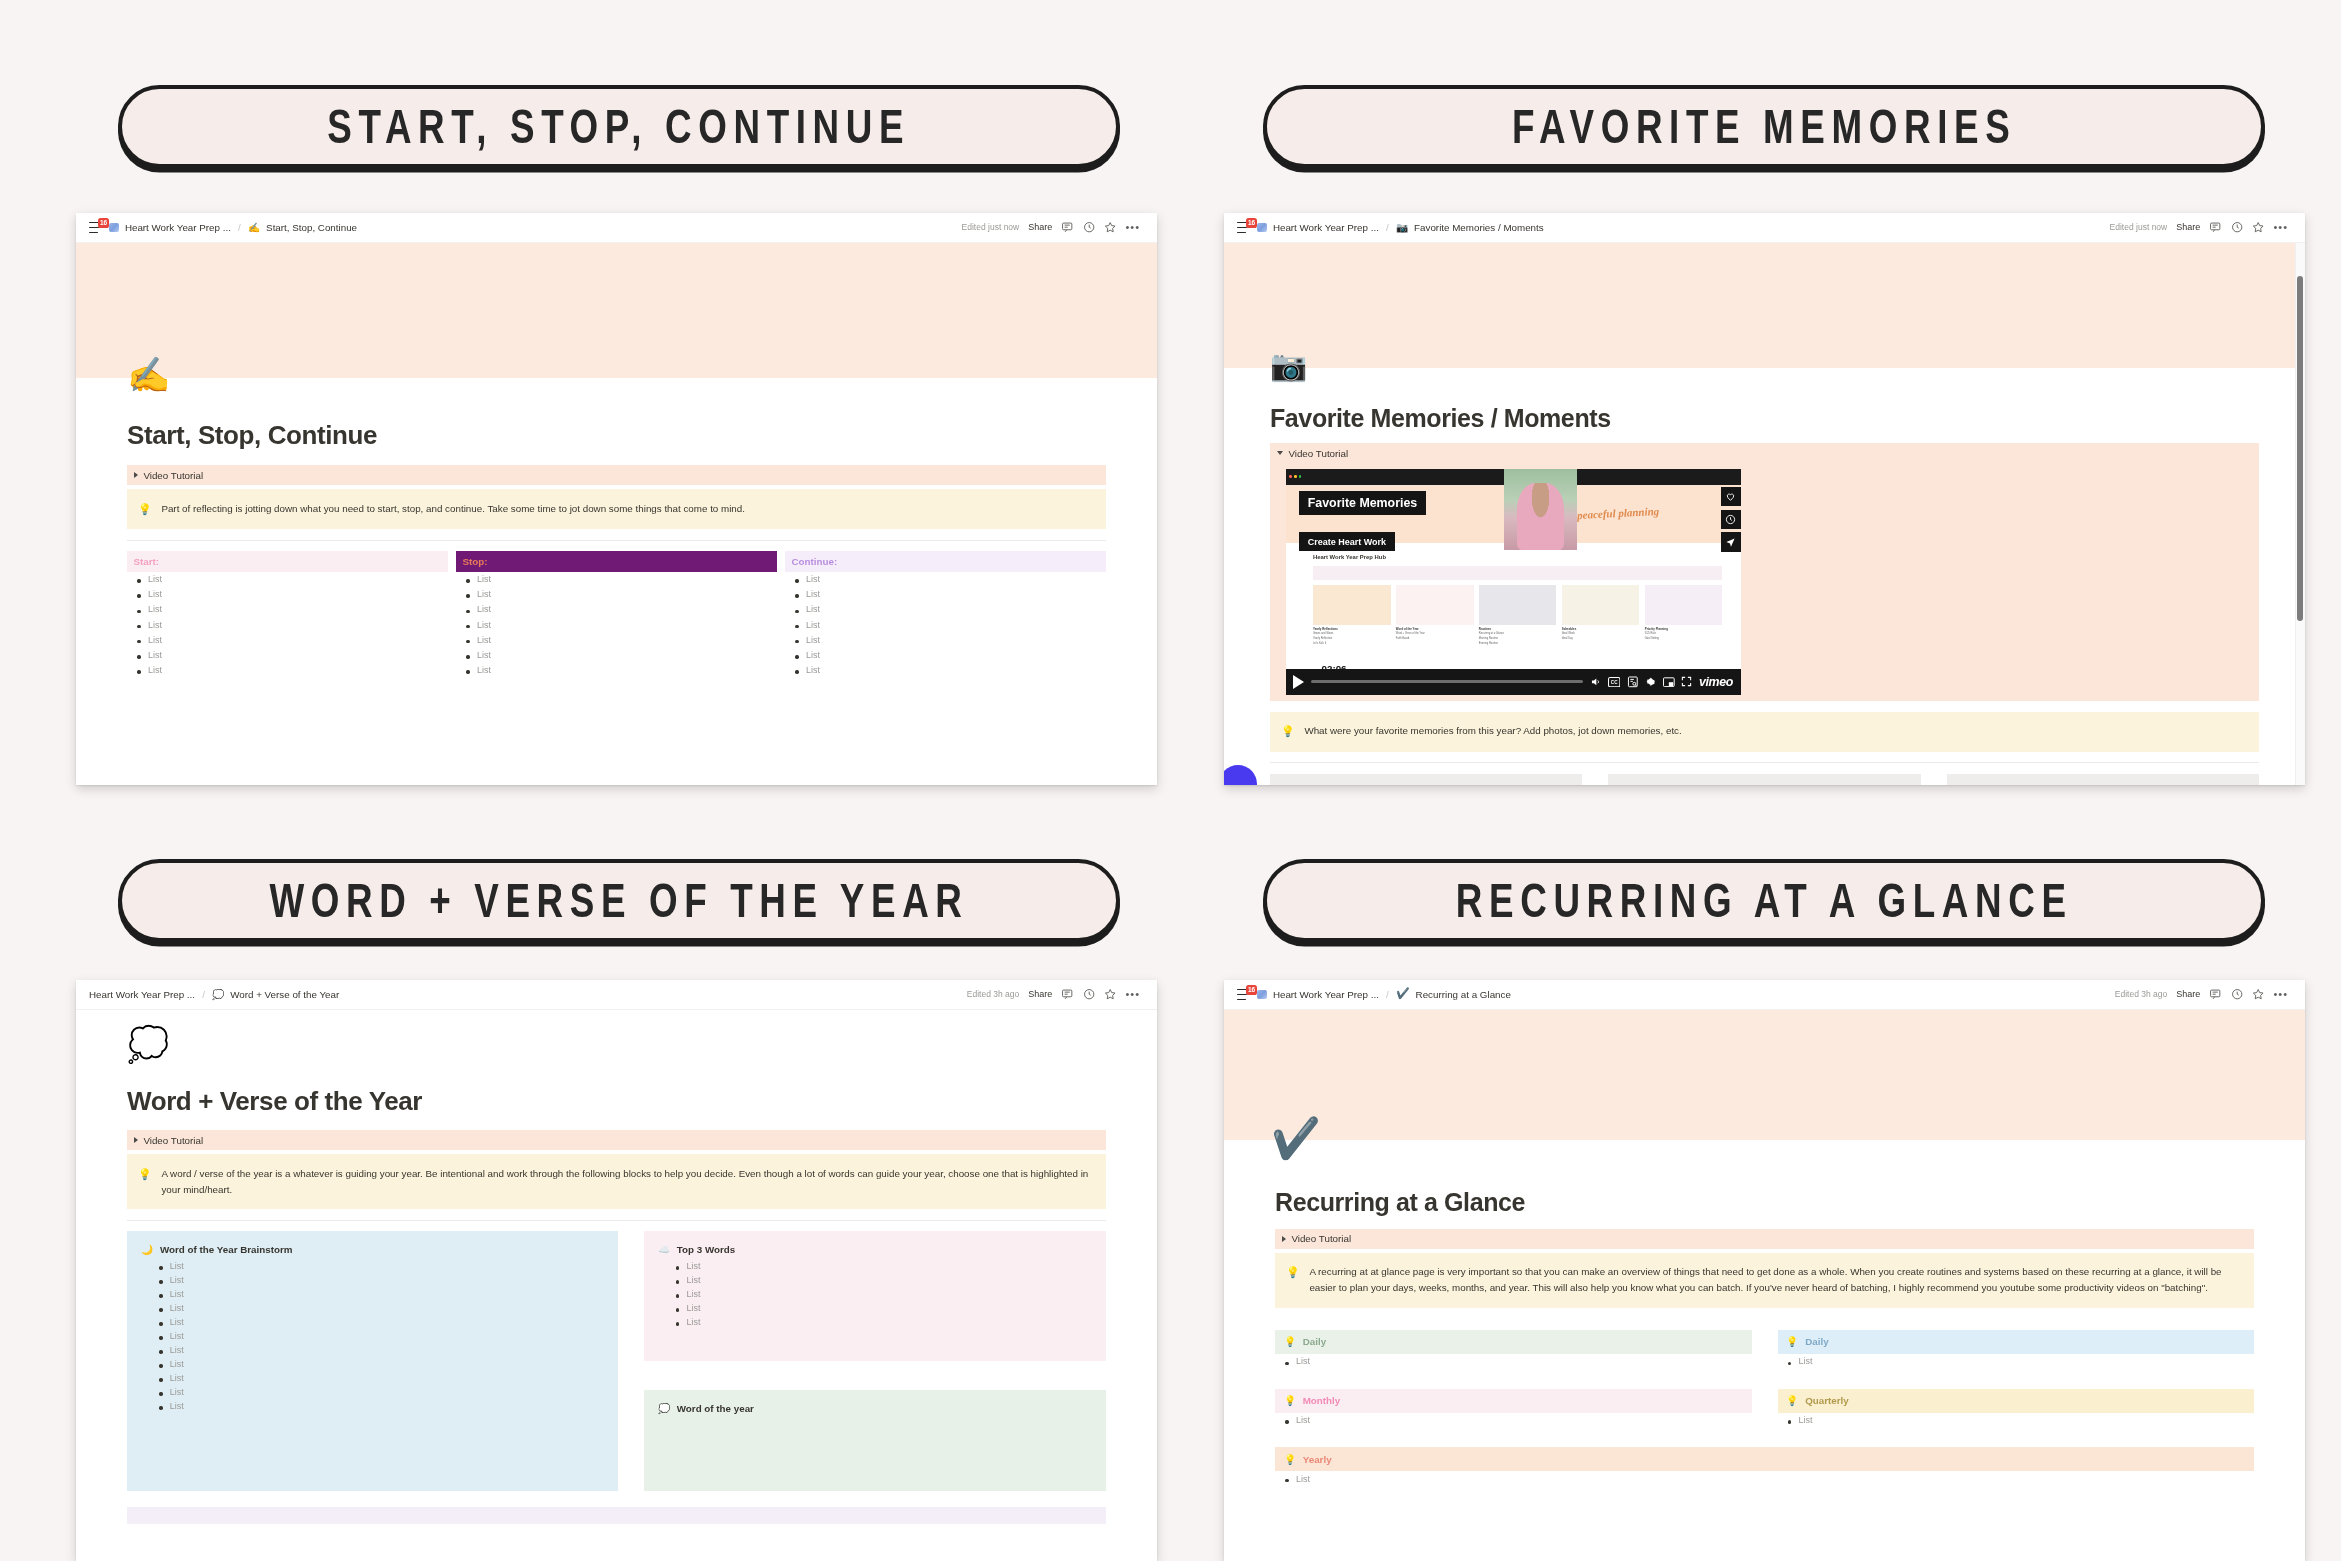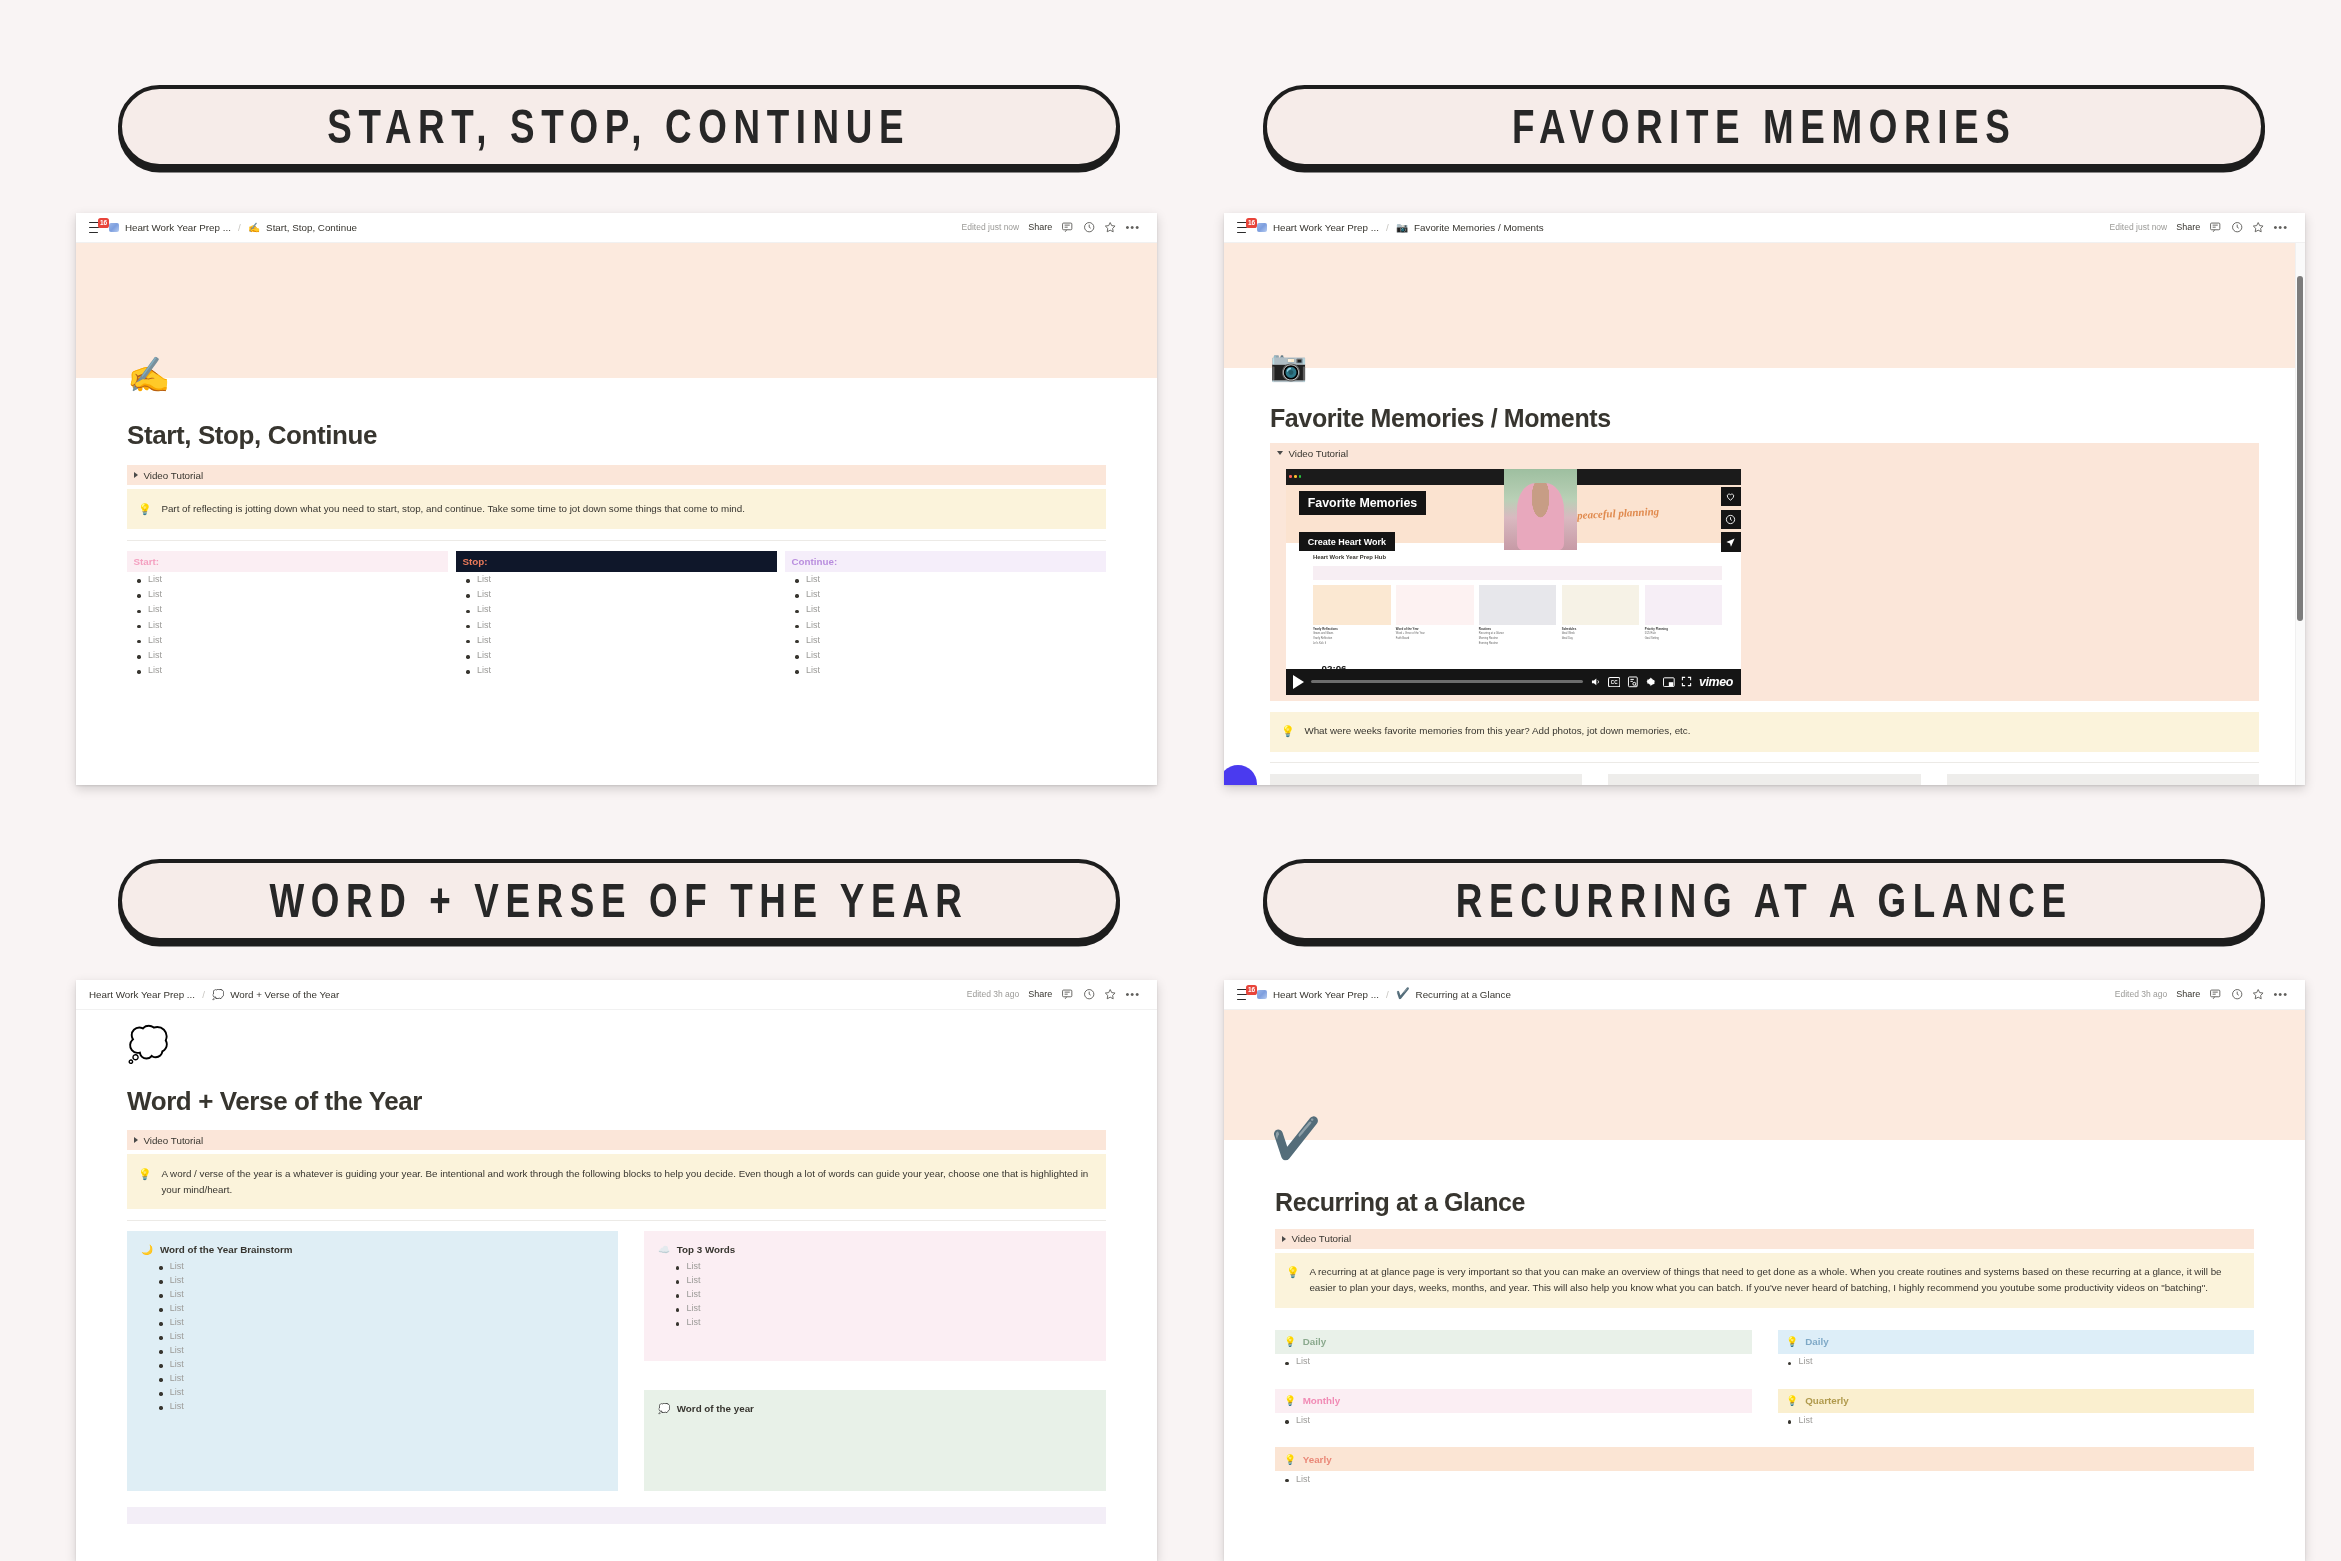--- a/index.html
+++ b/index.html
@@ -307,21 +307,21 @@
               <div class="li">List</div>
               <div class="li">List</div>
               <div class="li">List</div>
               <div class="li">List</div>
               <div class="li">List</div>
               <div class="li">List</div>
               <div class="li">List</div>
             </div>
           </div>
           <div style="flex:1;">
-            <div class="col-head" style="background:#0f172a;color:#ea7a5a;">Stop:</div>
+            <div class="col-head" style="background:#701a75;color:#ea7a5a;">Stop:</div>
             <div>
               <div class="li">List</div>
               <div class="li">List</div>
               <div class="li">List</div>
               <div class="li">List</div>
               <div class="li">List</div>
               <div class="li">List</div>
               <div class="li">List</div>
             </div>
           </div>
@@ -523,21 +523,21 @@
                     </svg>
                   </span>
                 <span class="vimeo-logo">vimeo</span>
               </div>
             </div>
           </div>
         </div>
 
         <div class="callout" style="margin-top:10.4px;">
           <span class="bulb">💡</span>
-          <span>What were weeks favorite memories from this year? Add photos, jot down memories, etc.</span>
+          <span>What were your favorite memories from this year? Add photos, jot down memories, etc.</span>
         </div>
 
         <div class="divider"></div>
 
         <div style="display:flex;gap:26px;">
           <div class="img-ph" style="flex:1;">
             
             
           </div>
           <div class="img-ph" style="flex:1;">

